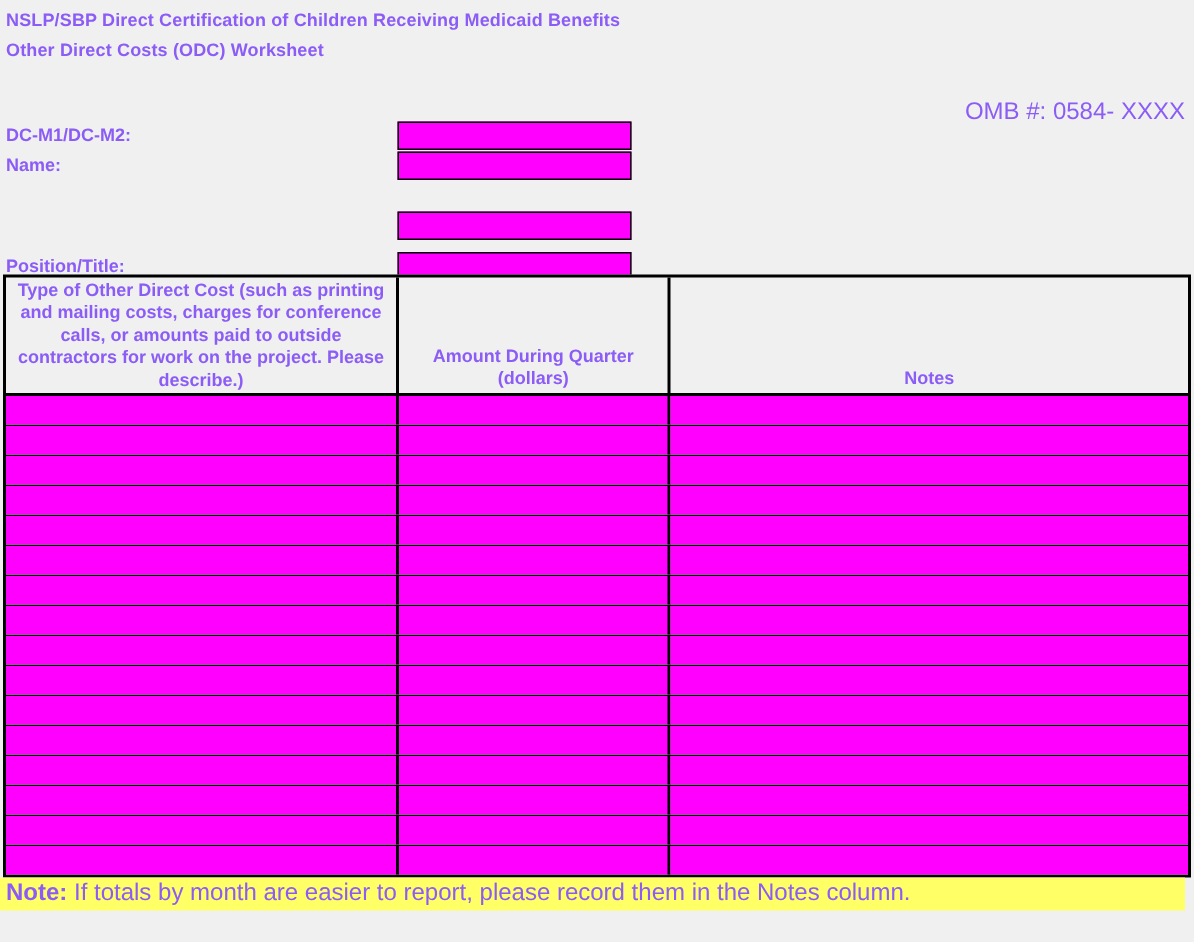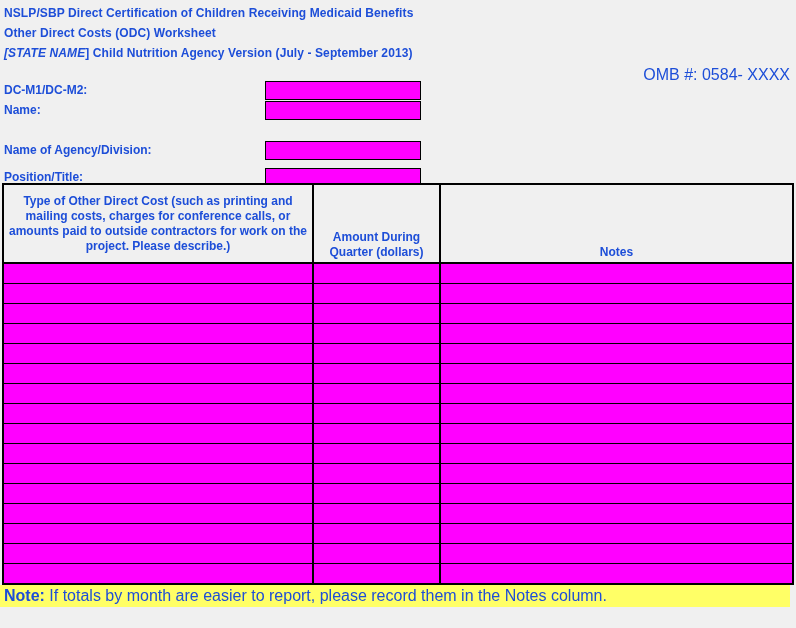--- a/index.html
+++ b/index.html
@@ -1,19 +1,19 @@
 <!DOCTYPE html>
 <html><head>
 <meta charset="utf-8">
 <style>
   * { margin:0; padding:0; box-sizing:border-box; }
   body { background:#f0f0f0; font-family:"Liberation Sans", sans-serif; }
   .page {
     position:relative; width:796px; height:628px;
-    background:#f0f0f0; color:#1d4ed8; overflow:hidden;
+    background:#f0f0f0; color:#8b5cf6; overflow:hidden;
   }
   .title {
     position:absolute; left:4px; font-weight:bold; font-size:12px;
     white-space:nowrap; letter-spacing:0.1px;
   }
   .t1 { top:6px; }
   .t2 { top:26px; }
   .t3 { top:46px; }
   .italic { font-style:italic; }
   .omb-line {
@@ -37,22 +37,22 @@
 
   .odc-table {
     position:absolute; left:2px; top:183px; width:792px;
     border:2px solid #000; background:#f0f0f0;
   }
   .thead { display:flex; height:79px; border-bottom:2px solid #000; }
   .th {
     font-weight:bold; font-size:12px; line-height:15px; text-align:center;
     display:flex; justify-content:center;
   }
-  .c1 { width:310px; border-right:2px solid #000; }
-  .c2 { width:127px; border-right:2px solid #000; }
+  .c1 { width:262px; border-right:2px solid #000; }
+  .c2 { width:181px; border-right:2px solid #000; }
   .c3 { flex:1 1 auto; }
   .th.c1 { align-items:center; padding:1px 3px; }
   .th.c2 { align-items:flex-end; padding:1px 6px 2px; }
   .th.c3 { align-items:flex-end; padding:1px 4px 2px; }
   .tr { display:flex; height:20px; border-bottom:1px solid #000; }
   .tr:last-child { border-bottom:none; height:19px; }
   .td { background:#FF00FF; font-size:12px; line-height:19px; padding:0 2px; cursor:cell; }
 
   .note-bar {
     position:absolute; left:0; top:585px; width:790px; height:22px;
@@ -61,28 +61,26 @@
   }
   .note-label { font-weight:bold; }
 </style>
 </head>
 <body>
 
 <div class="page">
 
   <div class="title t1">NSLP/SBP Direct Certification of Children Receiving Medicaid Benefits</div>
   <div class="title t2">Other Direct Costs (ODC) Worksheet</div>
-  <div class="title t3"><span class="italic">[STATE NAME</span><span>] Child Nutrition Agency Version (July - September 2013)</span></div>
 
   <div class="omb-line omb">OMB #: 0584- XXXX</div>
 
   <div class="field-label fl1">DC-M1/DC-M2:</div>
   <div class="field-label fl2">Name:</div>
   <div class="field-label fl3">Position/Title:</div>
-  <div class="field-label fl4">Name of Agency/Division:</div>
 
   <div class="field-box fb1"></div>
   <div class="field-box fb2"></div>
   <div class="field-box fb3"></div>
   <div class="field-box fb4"></div>
 
   <div class="odc-table">
     <div class="thead">
       <div class="th c1">Type of Other Direct Cost (such as printing and mailing costs, charges for conference calls, or amounts paid to outside contractors for work on the project. Please describe.)</div>
       <div class="th c2">Amount During Quarter (dollars)</div>

